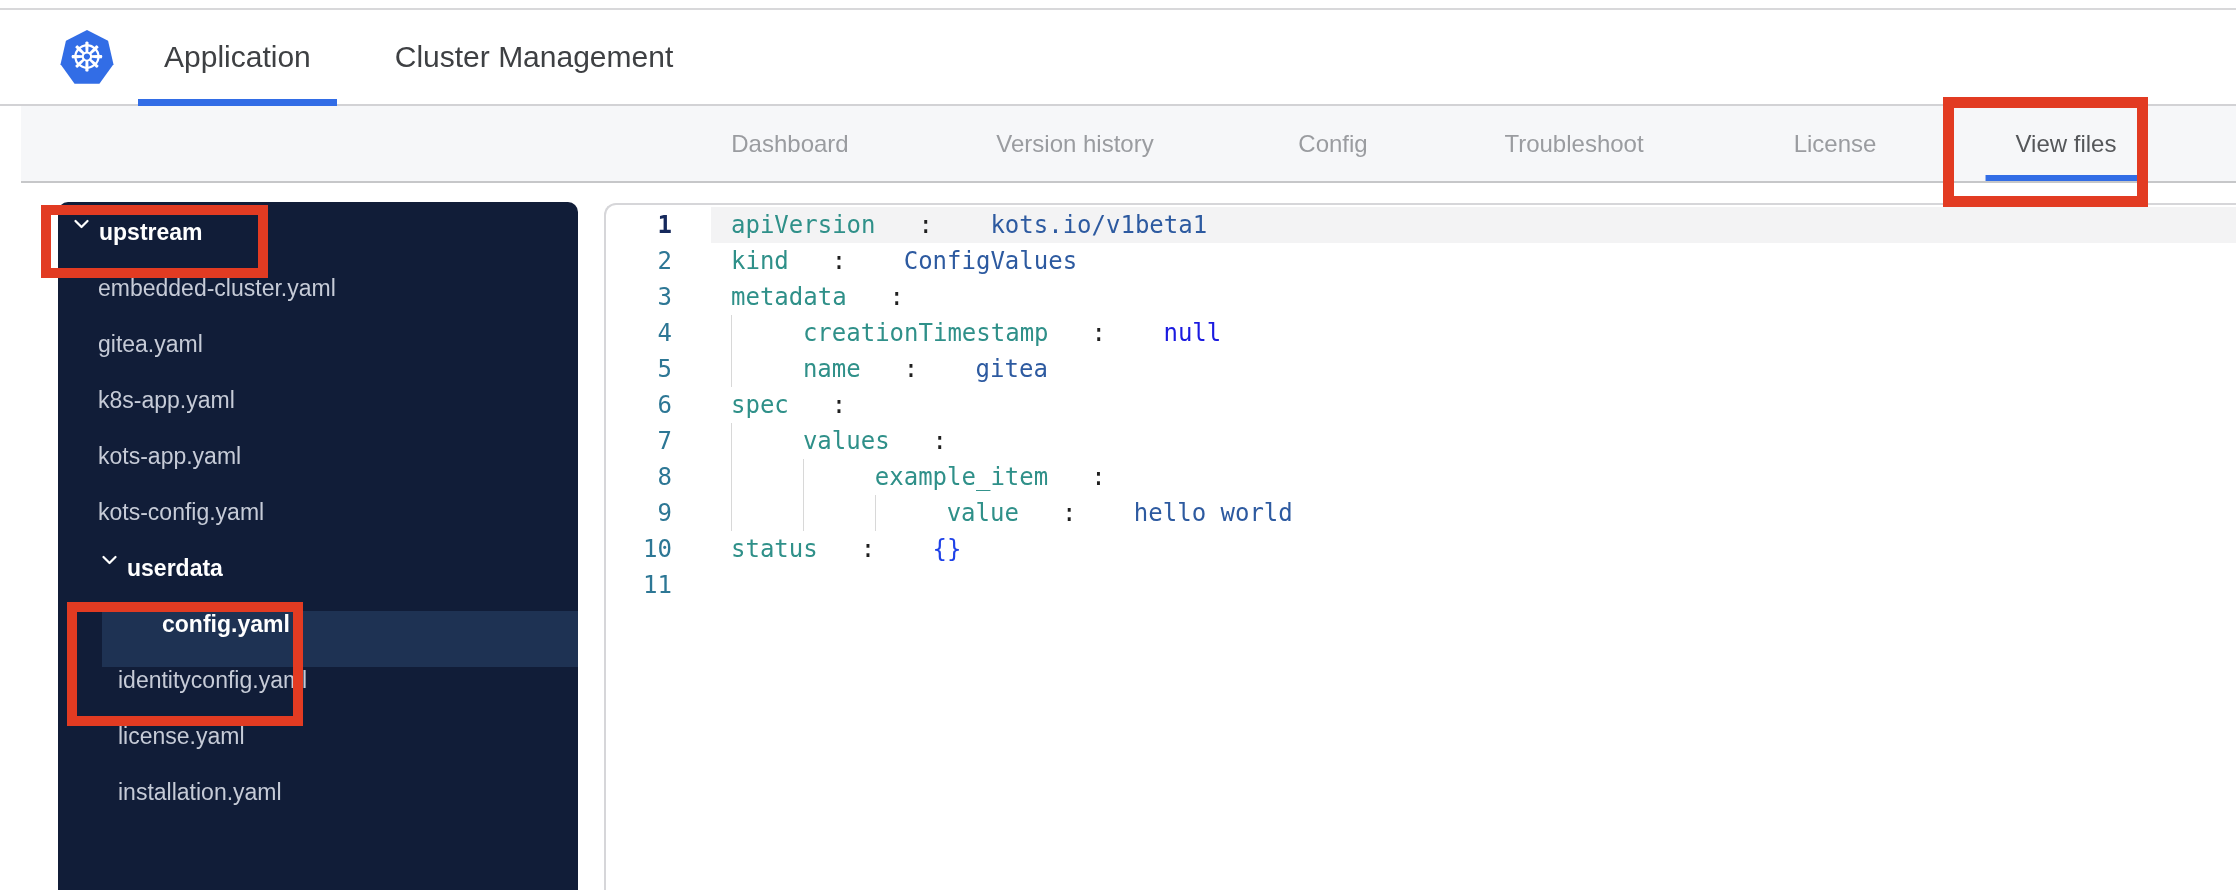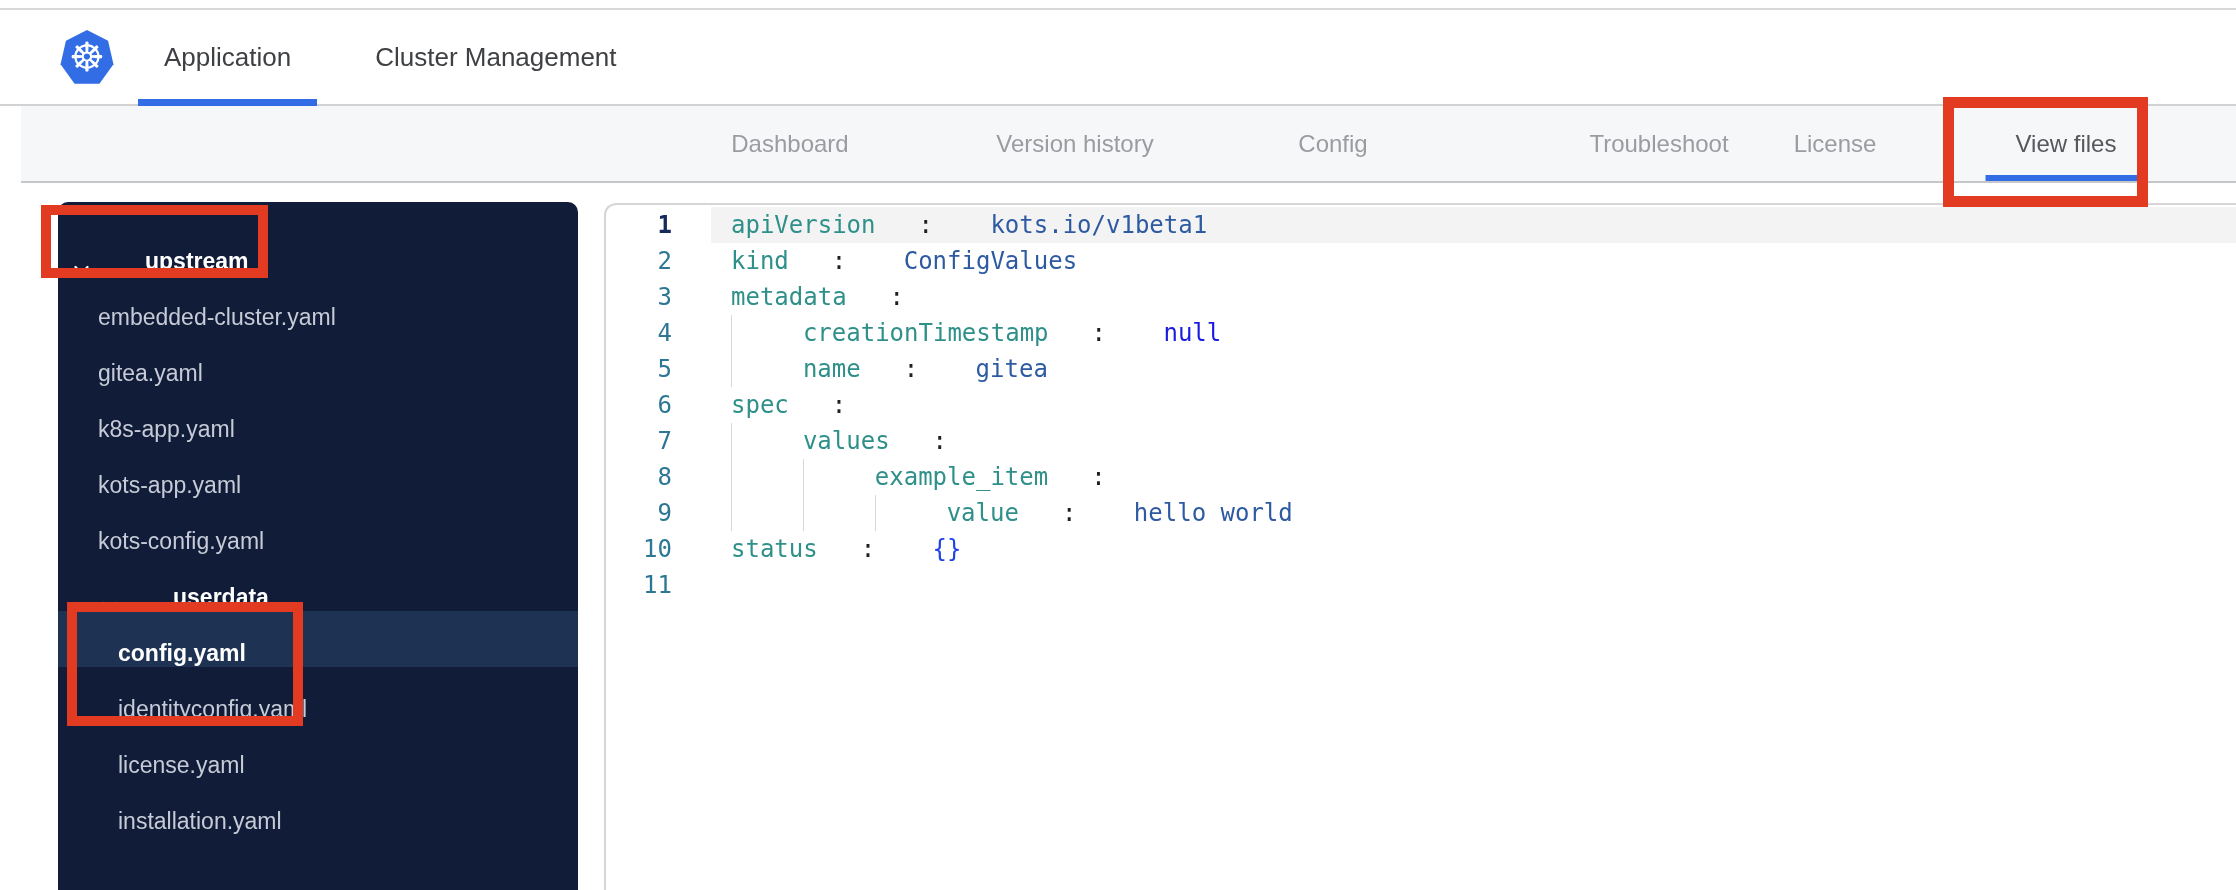--- a/index.html
+++ b/index.html
@@ -14,43 +14,43 @@
   .top-hairline { position:absolute; left:0; top:8px; width:100%; height:2px; background:#d8d8da; }
   .header { position:absolute; left:0; top:10px; width:100%; height:96px; background:#fff; border-bottom:2px solid #d2d2d5; }
   .logo-wrap { position:absolute; left:60px; top:20px; width:54px; height:56px; }
   .heptagon {
     width:100%; height:100%; background:var(--brand-blue);
     clip-path:polygon(50% 0%, 89% 19%, 99% 61%, 73% 96%, 27% 96%, 1% 61%, 11% 19%);
     display:flex; align-items:center; justify-content:center;
   }
   .heptagon .wheel { color:#fff; font-size:40px; line-height:1; margin-top:-2px; }
   .top-tabs { position:absolute; left:138px; top:0; height:100%; display:flex; gap:32px; }
-  .top-tab { position:relative; height:100%; display:flex; align-items:center; padding:4px 26px; font-size:26px; color:#3e4043; cursor:default; }
+  .top-tab { position:relative; height:100%; display:flex; align-items:center; padding:4px 26px; font-size:30px; color:#3e4043; cursor:default; }
   .top-tab .tab-underline { display:none; }
   .top-tab.active .tab-underline { display:block; position:absolute; left:0; right:0; bottom:-2px; height:7px; background:var(--brand-blue); }
 
   
   .subnav { position:absolute; left:0; top:106px; width:100%; height:77px; background:#f6f7f9; border-bottom:2px solid #c6c7c9;margin-left:21px; }
   .nav-tab { position:absolute; top:0; height:100%; transform:translateX(-50%); display:flex; align-items:center; font-size:24px; color:#9a9ca0; white-space:nowrap; cursor:default; }
   .nav-tab:nth-child(1){ left:769px; } .nav-tab:nth-child(2){ left:1054px; }
-  .nav-tab:nth-child(3){ left:1312px; } .nav-tab:nth-child(4){ left:1638px; }
+  .nav-tab:nth-child(3){ left:1312px; } .nav-tab:nth-child(4){ left:1553px; }
   .nav-tab:nth-child(5){ left:1814px; } .nav-tab:nth-child(6){ left:2045px; }
   .nav-tab .tab-underline { display:none; }
   .nav-tab.active { color:#55575a; }
   .nav-tab.active .tab-underline { display:block; position:absolute; left:50%; transform:translateX(-50%); bottom:0; width:160px; height:6px; background:var(--brand-blue); }
 
   
   .sidebar {
     position:absolute; left:58px; top:202px; width:520px; height:688px;
     background:var(--sidebar-bg); border-radius:10px 10px 0 0; padding-top:17px; overflow:hidden;
   }
-  .tree-item { height:56px; display:flex; align-items:flex-end; font-size:23px; color:#c6cbd7; cursor:pointer;gap:46px; }
+  .tree-item { height:56px; display:flex; align-items:flex-start; font-size:23px; color:#c6cbd7; cursor:pointer; }
   .tree-item .chev { flex:0 0 auto; margin-right:10px; }
   .tree-item.folder { color:#fff; font-weight:700; }
-  .tree-item.selected { background:var(--sidebar-selected); color:#fff; font-weight:700; }
+  .tree-item.selected { background:var(--sidebar-selected); color:#fff; font-weight:700;margin-left:44px; }
   .tree-item.lv0.folder { padding-left:16px; }
   .tree-item.lv1 { padding-left:40px; }
   .tree-item.lv1.folder { padding-left:44px; }
   .tree-item.lv2 { padding-left:60px; }
 
   
   .editor {
     position:absolute; left:604px; top:203px; width:1632px; height:687px;
     background:#fff; border:2px solid #d6d6d9; border-right:none; border-bottom:none;
     border-radius:12px 0 0 0; padding-top:2px;

